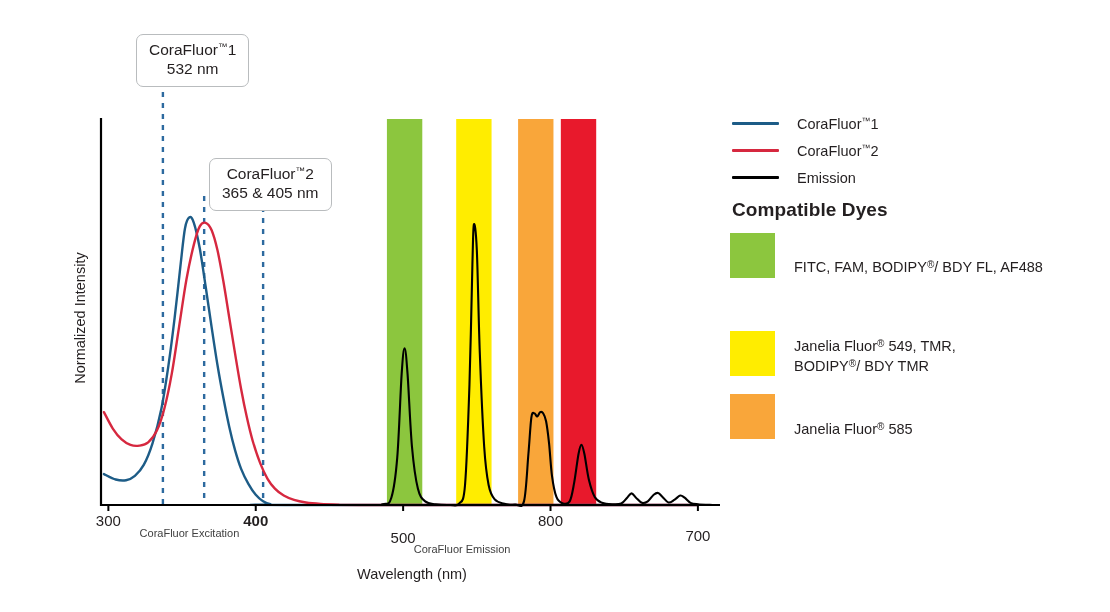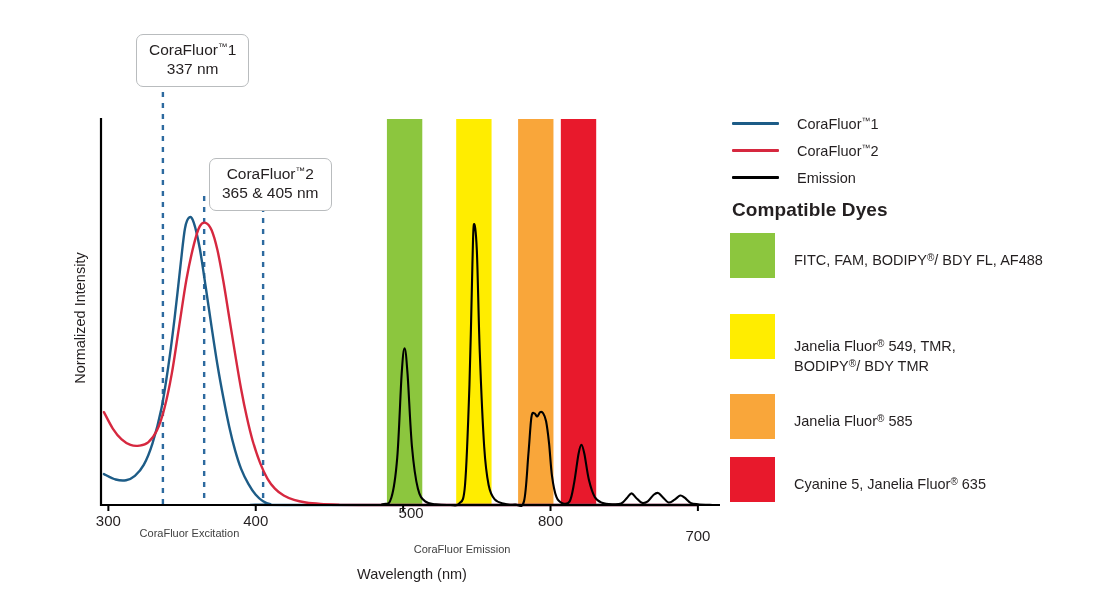--- a/index.html
+++ b/index.html
@@ -97,21 +97,21 @@
   #dyes-heading {
     position: absolute;
     left: 2px; top: 199px;
     font-size: 19px;
     font-weight: 700;
     letter-spacing: .1px;
     color: #231f20;
   }
   .dyes-list { position: absolute; left: 0px; top: 233px; width: 380px; }
   .dye-row {
-    display: flex; align-items: center;
+    display: flex; align-items: flex-end;
     margin-bottom: 18px;
   }
   .dye-swatch {
     width: 45px; height: 45px;
     margin-right: 19px; flex: none;
   }
   .dye-label {
     font-size: 14.5px;
     line-height: 1.35;
     color: #231f20;
@@ -140,31 +140,31 @@
         <path d="M 101 118 L 101 505 L 720 505" fill="none" stroke="#000" stroke-width="2.2"></path>
         <line x1="108.36904761904762" y1="505" x2="108.36904761904762" y2="511" stroke="#000" stroke-width="2"></line>
         <line x1="255.75" y1="505" x2="255.75" y2="511" stroke="#000" stroke-width="2"></line>
         <line x1="403.13095238095235" y1="505" x2="403.13095238095235" y2="511" stroke="#000" stroke-width="2"></line>
         <line x1="550.5119047619048" y1="505" x2="550.5119047619048" y2="511" stroke="#000" stroke-width="2"></line>
         <line x1="697.8928571428571" y1="505" x2="697.8928571428571" y2="511" stroke="#000" stroke-width="2"></line>
       </svg>
 
     <div class="callout" id="callout-1">
       <span class="ln"><span>CoraFluor</span><span class="sup">™</span><span>1</span></span>
-      <span class="ln">337 nm</span>
+      <span class="ln">532 nm</span>
     </div>
     <div class="callout" id="callout-2">
       <span class="ln"><span>CoraFluor</span><span class="sup">™</span><span>2</span></span>
       <span class="ln">365 &amp; 405 nm</span>
     </div>
 
     <div id="tick-layer">
         <div class="axis-tick" style="left: 108.369px; top: 512px;">300</div>
-        <div class="axis-tick" style="left: 255.75px; top: 512px;">400</div>
-        <div class="axis-tick" style="left: 403.131px; top: 504px; margin-left: 8px;">500</div>
+        <div class="axis-tick" style="left: 255.75px; top: 512px; font-weight: bold;">400</div>
+        <div class="axis-tick" style="left: 403.131px; top: 529px;">500</div>
         <div class="axis-tick" style="left: 550.512px; top: 512px;">800</div>
         <div class="axis-tick" style="left: 697.893px; top: 527px;">700</div>
       </div>
 
     <div class="range-label" id="range-exc" style="left: 189.429px; top: 527px;">CoraFluor Excitation</div>
     <div class="range-label" id="range-emi" style="left: 462.083px; top: 527px; margin-top: 16px;">CoraFluor Emission</div>
 
     <div id="axis-title">Wavelength (nm)</div>
     <div id="y-axis-title">Normalized Intensity</div>
   </div>
@@ -201,22 +201,16 @@
             <div>Janelia Fluor<span class="reg">®</span> 549, TMR,</div>
             <div>BODIPY<span class="reg">®</span>/ BDY TMR</div>
           </div>
         </div>
         <div class="dye-row">
           <div class="dye-swatch" style="background: rgb(249, 166, 58);"></div>
           <div class="dye-label">
             <div>Janelia Fluor<span class="reg">®</span> 585</div>
           </div>
         </div>
-        <div class="dye-row">
-          <div class="dye-swatch" style="background: rgb(232, 25, 44);"></div>
-          <div class="dye-label">
-            <div>Cyanine 5, Janelia Fluor<span class="reg">®</span> 635</div>
-          </div>
-        </div>
       </div>
   </div>
 
 </div>
 
 </body></html>

